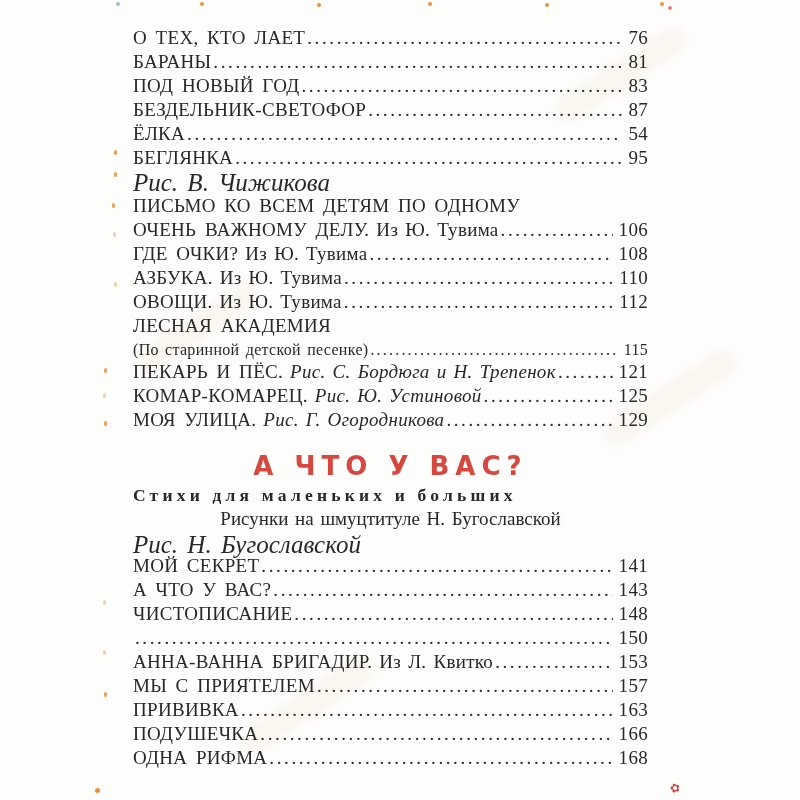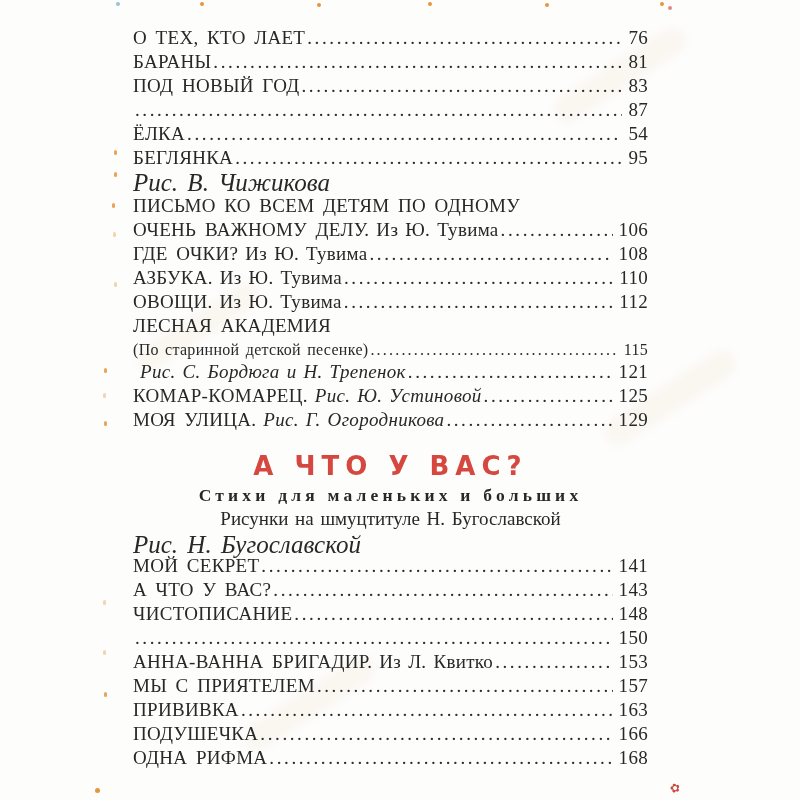--- a/index.html
+++ b/index.html
@@ -25,21 +25,21 @@
   }
   .page-num{white-space:nowrap;margin-left:2px;}
   .row.small{height:22px;font-size:16px;}
   .row.small .t{word-spacing:2px;}
   .row.small .leader::after{letter-spacing:2.2px;}
   .note{height:24px;display:flex;align-items:baseline;font-style:italic;font-size:25px;word-spacing:3px;white-space:pre;}
   .note.tight{height:22px;}
   .heading{height:34px;line-height:34px;text-align:center;
     font-family:"DejaVu Sans","Liberation Sans",sans-serif;
     font-weight:800;font-size:26px;color:var(--red);letter-spacing:6px;white-space:pre;}
-  .subtitle{height:24px;line-height:24px;text-align:center;font-weight:bold;font-size:17.5px;letter-spacing:4.2px;white-space:pre;}
+  .subtitle{height:24px;line-height:24px;font-weight:bold;font-size:17.5px;letter-spacing:4.2px;white-space:pre;}
   .credit{height:24px;line-height:24px;text-align:center;font-size:19px;word-spacing:2px;white-space:pre;}
   .spacer{width:100%;}
   
   .dot{position:absolute;width:4px;height:4px;border-radius:50%;background:var(--orange);}
   .dot.cyan{background:#9cc2d4;}
   .dot.pink{background:#e08a86;}
   .tick{position:absolute;width:3px;height:5px;border-radius:2px;background:var(--orange);opacity:.85;}
   .tick.faint{opacity:.4;}
   .floral{position:absolute;color:#cb4a3f;font-size:12px;transform:rotate(-15deg);
     font-family:"DejaVu Sans",sans-serif;line-height:12px;}
@@ -89,20 +89,21 @@
         <span class="t">БАРАНЫ</span>
         <span class="leader"></span>
         <span class="page-num">81</span>
       </div>
       <div class="row">
         <span class="t">ПОД НОВЫЙ ГОД</span>
         <span class="leader"></span>
         <span class="page-num">83</span>
       </div>
       <div class="row">
+        <span class="t">БЕЗДЕЛЬНИК-СВЕТОФОР</span>
         <span class="leader"></span>
         <span class="page-num">87</span>
       </div>
       <div class="row">
         <span class="t">ЁЛКА</span>
         <span class="leader"></span>
         <span class="page-num">54</span>
       </div>
       <div class="row">
         <span class="t">БЕГЛЯНКА</span>
@@ -139,20 +140,21 @@
       </div>
       <div class="row">
         <span class="t">ЛЕСНАЯ АКАДЕМИЯ</span>
       </div>
       <div class="row small">
         <span class="t">(По старинной детской песенке)</span>
         <span class="leader"></span>
         <span class="page-num">115</span>
       </div>
       <div class="row">
+        <span class="t">ПЕКАРЬ И ПЁС.</span>
         <span class="sub italic">Рис. С. Бордюга и Н. Трепенок</span>
         <span class="leader"></span>
         <span class="page-num">121</span>
       </div>
       <div class="row">
         <span class="t">КОМАР-КОМАРЕЦ.</span>
         <span class="sub italic">Рис. Ю. Устиновой</span>
         <span class="leader"></span>
         <span class="page-num">125</span>
       </div>

